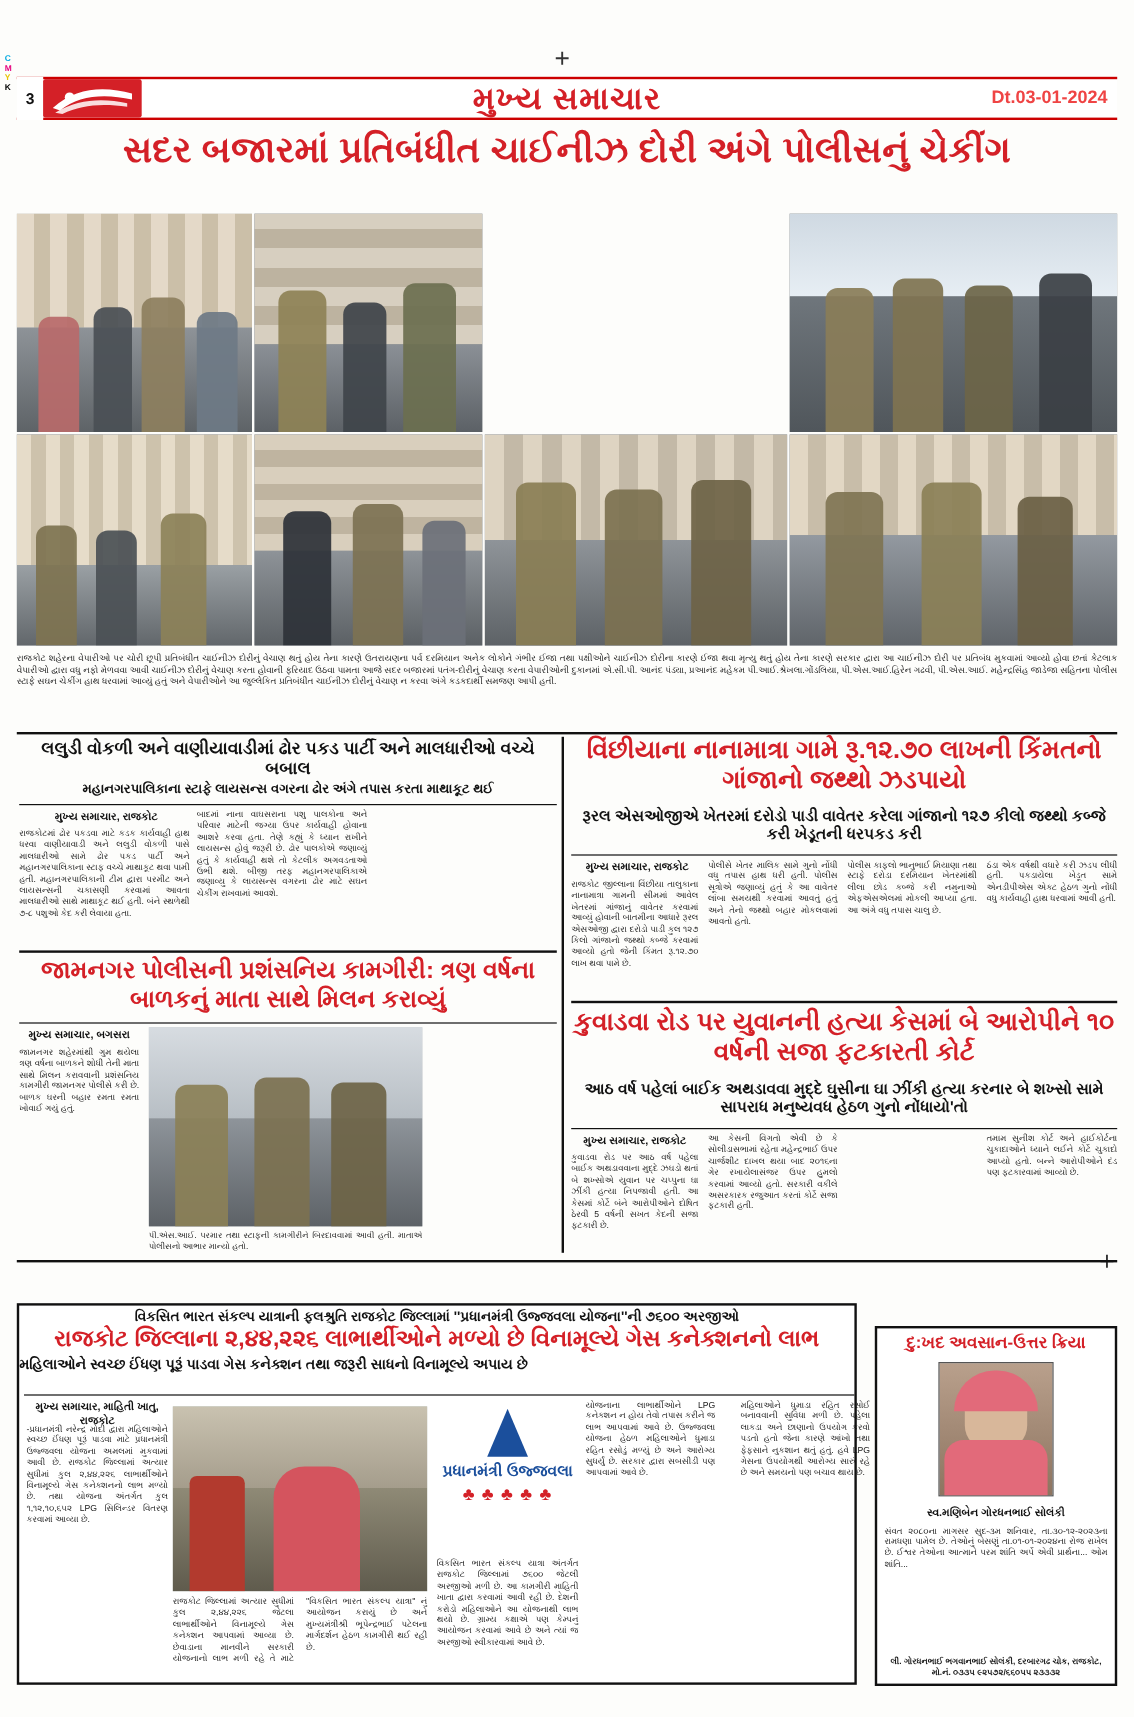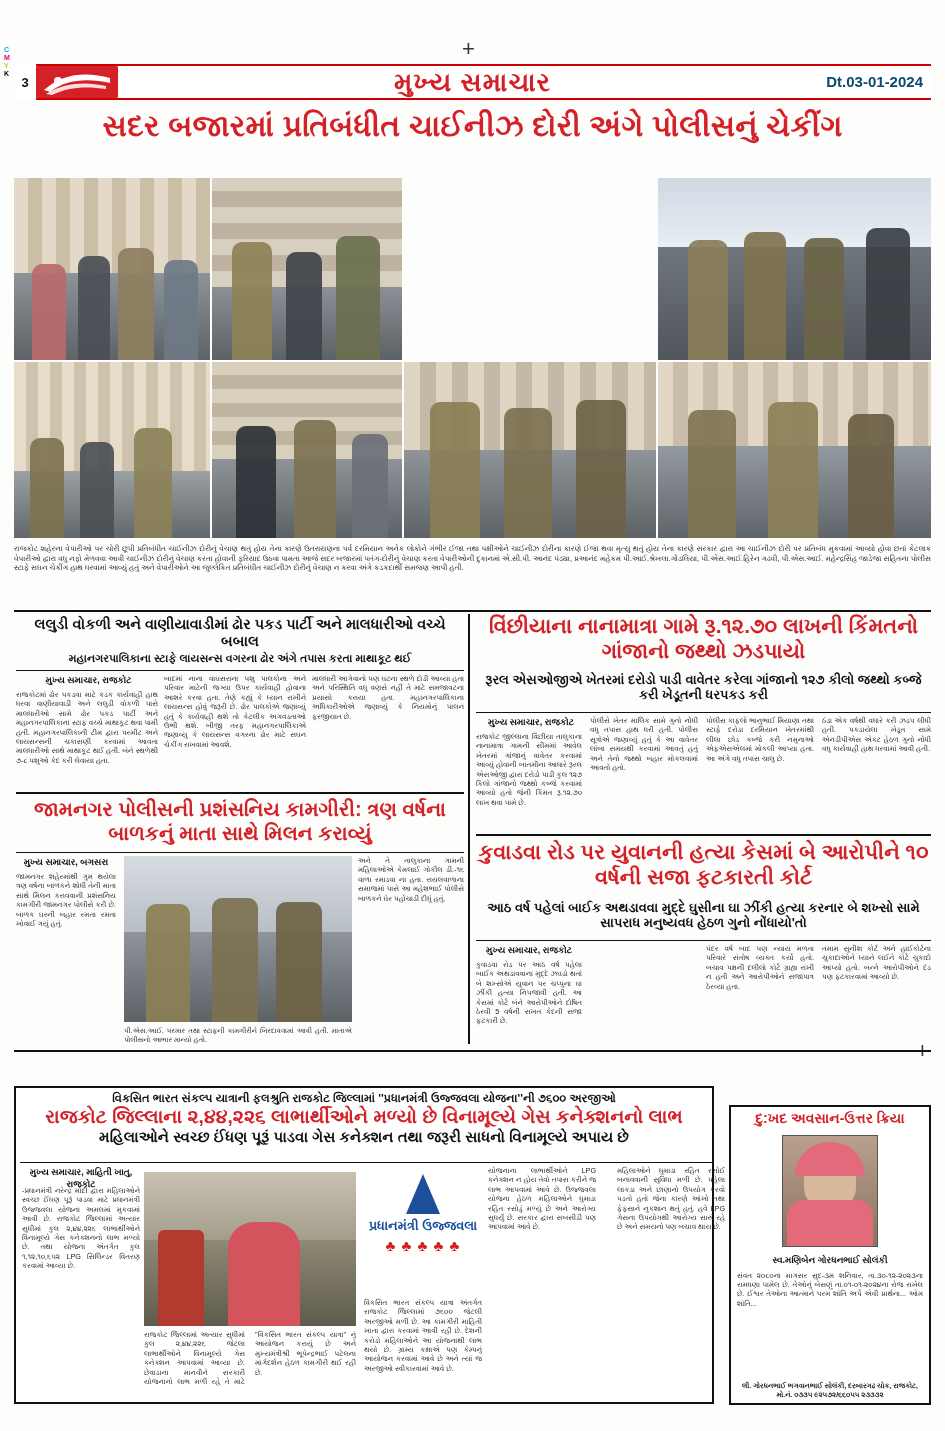--- a/index.html
+++ b/index.html
@@ -80,21 +80,21 @@
     color: #d42027;
     letter-spacing: 1px;
   }
   .masthead-date {
     position:absolute;
     right: 22px; top: 64px;
     height:36px;
     line-height:36px;
     font-size: 15px;
     font-weight: bold;
-    color: #0c4a6e;
+    color: #ef4444;
   }
 
   
   .lead-headline {
     position:absolute;
     left: 14px; top: 108px;
     width: 917px;
     text-align:center;
     font-size: 30px;
     font-weight: bold;
@@ -197,21 +197,21 @@
     border: 2px solid #111;
     background:#fff;
   }
   .ujj-kicker {
     text-align:center; font-size: 11.5px; font-weight:bold; color:#111; padding-top:3px; line-height: 14px;
   }
   .ujj-head {
     text-align:center; font-size: 19px; font-weight:bold; color:#d42027; line-height: 24px;
   }
   .ujj-sub {
-    text-align:center; font-size: 15px; font-weight:bold; color:#111; line-height: 16px; padding-bottom:2px;
+    font-size: 12px; font-weight:bold; color:#111; line-height: 16px; padding-bottom:2px;
   }
   .cyl-logo {
     position:absolute; left: 352px; top: 152px; width: 110px; height: 120px; text-align:center;
   }
   .flame {
     width: 0; height: 0; margin: 0 auto;
     border-left: 17px solid transparent;
     border-right: 17px solid transparent;
     border-bottom: 40px solid #1b4f9c;
   }
@@ -313,21 +313,20 @@
 
   <div class="rule-h" style="left:14px; top:610px; width:917px; height:1.5px;"></div>
 
   <div class="sec-title black" style="position:absolute; left:16px; top:616px; width:448px; font-size:14.5px;">લલુડી વોકળી અને વાણીયાવાડીમાં ઢોર પકડ પાર્ટી અને માલધારીઓ વચ્ચે બબાલ</div>
   <div class="sec-title black" style="position:absolute; left:16px; top:652px; width:448px; font-size:11px;">મહાનગરપાલિકાના સ્ટાફે લાયસન્સ વગરના ઢોર અંગે તપાસ કરતા માથાકૂટ થઈ</div>
   <div class="rule-h" style="left:16px; top:670px; width:448px; height:1px;"></div>
   <div class="byline" style="position:absolute; left:16px; top:674px; width:145px;">મુખ્ય સમાચાર, રાજકોટ</div>
 
   <div class="col-text" style="position:absolute; left:16px; top:690px; width:142px; height:98px;">રાજકોટમાં ઢોર પકડવા માટે કડક કાર્યવાહી હાથ ધરવા વાણીયાવાડી અને લલુડી વોકળી પાસે માલધારીઓ સામે ઢોર પકડ પાર્ટી અને મહાનગરપાલિકાના સ્ટાફ વચ્ચે માથાકૂટ થવા પામી હતી. મહાનગરપાલિકાની ટીમ દ્વારા પરમીટ અને લાયસન્સની ચકાસણી કરવામાં આવતા માલધારીઓ સાથે માથાકૂટ થઈ હતી. બંને સ્થળેથી ૭-૮ પશુઓ કેદ કરી લેવાયા હતા.</div>
   <div class="col-text" style="position:absolute; left:164px; top:674px; width:142px; height:114px;">બાદમાં નાના વાઘસરાના પશુ પાલકોના અને પરિવાર માટેની જગ્યા ઉપર કાર્યવાહી હોવાના આશરે કરવા હતા. તેણે કહ્યું કે ધ્યાન રાખીને લાયસન્સ હોવું જરૂરી છે. ઢોર પાલકોએ જણાવ્યું હતું કે કાર્યવાહી થશે તો કેટલીક અગવડતાઓ ઉભી થશે. બીજી તરફ મહાનગરપાલિકાએ જણાવ્યુ કે લાયસન્સ વગરના ઢોર માટે સઘન ચેકીંગ રાખવામાં આવશે.</div>
-  <div class="col-text" style="position:absolute; left:312px; top:674px; width:152px; height:114px;">માલધારી આગેવાનો પણ ઘટના સ્થળે દોડી આવ્યા હતા અને પરિસ્થિતિ વધુ વણસે નહીં તે માટે સમજાવટના પ્રયાસો કરાયા હતા. મહાનગરપાલિકાના અધિકારીઓએ જણાવ્યું કે નિયમોનું પાલન ફરજીયાત છે.</div>
 
   <div class="rule-v" style="left:468px; top:614px; width:1.5px; height:430px;"></div>
 
   <div class="sec-title" style="position:absolute; left:476px; top:614px; width:455px; font-size:21px;">વિંછીયાના નાનામાત્રા ગામે રૂ.૧૨.૭૦ લાખની કિંમતનો ગાંજાનો જથ્થો ઝડપાયો</div>
   <div class="sec-title black" style="position:absolute; left:476px; top:672px; width:455px; font-size:13px; color:#111;">રૂરલ એસઓજીએ ખેતરમાં દરોડો પાડી વાવેતર કરેલા ગાંજાનો ૧૨૭ કીલો જથ્થો કબ્જે કરી ખેડૂતની ધરપકડ કરી</div>
   <div class="rule-h" style="left:476px; top:712px; width:455px; height:1px;"></div>
   <div class="byline" style="position:absolute; left:476px; top:716px; width:110px;">મુખ્ય સમાચાર, રાજકોટ</div>
 
   <div class="col-text" style="position:absolute; left:476px; top:732px; width:106px; height:96px;">રાજકોટ જીલ્લાના વિંછીયા તાલુકાના નાનામાત્રા ગામની સીમમાં આવેલ ખેતરમાં ગાંજાનું વાવેતર કરવામાં આવ્યું હોવાની બાતમીના આધારે રૂરલ એસઓજી દ્વારા દરોડો પાડી કુલ ૧૨૭ કિલો ગાંજાનો જથ્થો કબ્જે કરવામાં આવ્યો હતો જેની કિંમત રૂ.૧૨.૭૦ લાખ થવા પામે છે.</div>
   <div class="col-text" style="position:absolute; left:706px; top:716px; width:108px; height:112px;">પોલીસ કાફલો ભાનુભાઈ મિયાણા તથા સ્ટાફે દરોડા દરમિયાન ખેતરમાંથી લીલા છોડ કબ્જે કરી નમુનાઓ એફએસએલમાં મોકલી આપ્યા હતા. આ અંગે વધુ તપાસ ચાલુ છે.</div>
@@ -346,29 +345,28 @@
   <div class="ph" style="position:absolute; left:124px; top:856px; width:228px; height:166px; background:linear-gradient(#c9cdd2,#8d9398);">
     <div style="position:absolute;left:0;top:0;right:0;height:46%;background:linear-gradient(#d7dce1,#b7bec4);"></div>
     <div style="position:absolute;left:0;bottom:0;right:0;height:54%;background:linear-gradient(#8e949a,#5d6267);"></div>
     <div class="fig" style="left:22px;width:44px;height:118px;background:#8b8057;"></div>
     <div class="fig" style="left:88px;width:46px;height:124px;background:#7c7150;"></div>
     <div class="fig" style="left:152px;width:46px;height:120px;background:#6e6447;"></div>
   </div>
 
   <div class="col-text" style="position:absolute; left:124px; top:1026px; width:228px; height:18px; font-size:7px;">પી.એસ.આઈ. પરમાર તથા સ્ટાફની કામગીરીને બિરદાવવામાં આવી હતી. માતાએ પોલીસનો આભાર માન્યો હતો.</div>
 
-  <div class="col-text" style="position:absolute; left:358px; top:856px; width:106px; height:186px;">અને તે તાલુકાના ગામની મહિલાઓએ કેમલાઈ ગોકીલ ડી.-૧૬ વાળા રમાડવા ના હતા. રાયલવાળાના સમાજમાં પાસે આ મહેશભાઈ પોલીસે બાળકને ઘેર પહોંચાડી દીધું હતું.</div>
 
   <div class="sec-title" style="position:absolute; left:476px; top:840px; width:455px; font-size:21px;">કુવાડવા રોડ પર યુવાનની હત્યા કેસમાં બે આરોપીને ૧૦ વર્ષની સજા ફટકારતી કોર્ટ</div>
   <div class="sec-title black" style="position:absolute; left:476px; top:900px; width:455px; font-size:13px;">આઠ વર્ષ પહેલાં બાઈક અથડાવવા મુદ્દે ઘુસીના ઘા ઝીંકી હત્યા કરનાર બે શખ્સો સામે સાપરાધ મનુષ્યવધ હેઠળ ગુનો નોંધાયો'તો</div>
   <div class="rule-h" style="left:476px; top:940px; width:455px; height:1px;"></div>
   <div class="byline" style="position:absolute; left:476px; top:944px; width:106px;">મુખ્ય સમાચાર, રાજકોટ</div>
 
   <div class="col-text" style="position:absolute; left:476px; top:960px; width:106px; height:84px;">કુવાડવા રોડ પર આઠ વર્ષ પહેલા બાઈક અથડાવવાના મુદ્દે ઝઘડો થતાં બે શખ્સોએ યુવાન પર ચપ્પુના ઘા ઝીંકી હત્યા નિપજાવી હતી. આ કેસમાં કોર્ટે બંને આરોપીઓને દોષિત ઠેરવી 5 વર્ષની સખત કેદની સજા ફટકારી છે.</div>
-  <div class="col-text" style="position:absolute; left:706px; top:944px; width:108px; height:100px;">પંદર વર્ષ બાદ પણ ન્યાય મળતા પરિવારે સંતોષ વ્યક્ત કર્યો હતો. બચાવ પક્ષની દલીલો કોર્ટે ગ્રાહ્ય રાખી ન હતી અને આરોપીઓને સજાપાત્ર ઠેરવ્યા હતા.</div>
+  <div class="col-text" style="position:absolute; left:590px; top:944px; width:108px; height:100px;">આ કેસની વિગતો એવી છે કે સોલીડાસભામાં રહેતા મહેન્દ્રભાઈ ઉપર ચાર્જશીટ દાખલ થયા બાદ ૨૦૧૬ના ગેર રખાયેલાસંજર ઉપર હુમલો કરવામાં આવ્યો હતો. સરકારી વકીલે અસરકારક રજુઆત કરતાં કોર્ટે સજા ફટકારી હતી.</div>
   <div class="col-text" style="position:absolute; left:822px; top:944px; width:109px; height:100px;">તમામ સુનીશ કોર્ટ અને હાઈકોર્ટના ચુકાદાઓને ધ્યાને લઈને કોર્ટે ચુકાદો આપ્યો હતો. બન્ને આરોપીઓને દંડ પણ ફટકારવામાં આવ્યો છે.</div>
 
   <div class="rule-h" style="left:14px; top:1050px; width:917px; height:1.5px;"></div>
 
   <div class="ujj-box">
     <div class="ujj-kicker">વિકસિત ભારત સંકલ્પ યાત્રાની ફલશ્રુતિ રાજકોટ જિલ્લામાં ''પ્રધાનમંત્રી ઉજ્જવલા યોજના''ની ૭૬૦૦ અરજીઓ</div>
     <div class="ujj-head">રાજકોટ જિલ્લાના ૨,૪૪,૨૨૬ લાભાર્થીઓને મળ્યો છે વિનામૂલ્યે ગેસ કનેક્શનનો લાભ</div>
     <div class="ujj-sub">મહિલાઓને સ્વચ્છ ઈંધણ પૂરૂં પાડવા ગેસ કનેક્શન તથા જરૂરી સાધનો વિનામૂલ્યે અપાય છે</div>
     <div class="rule-h" style="left:4px; top:74px; width:692px; height:1px;"></div>
 

